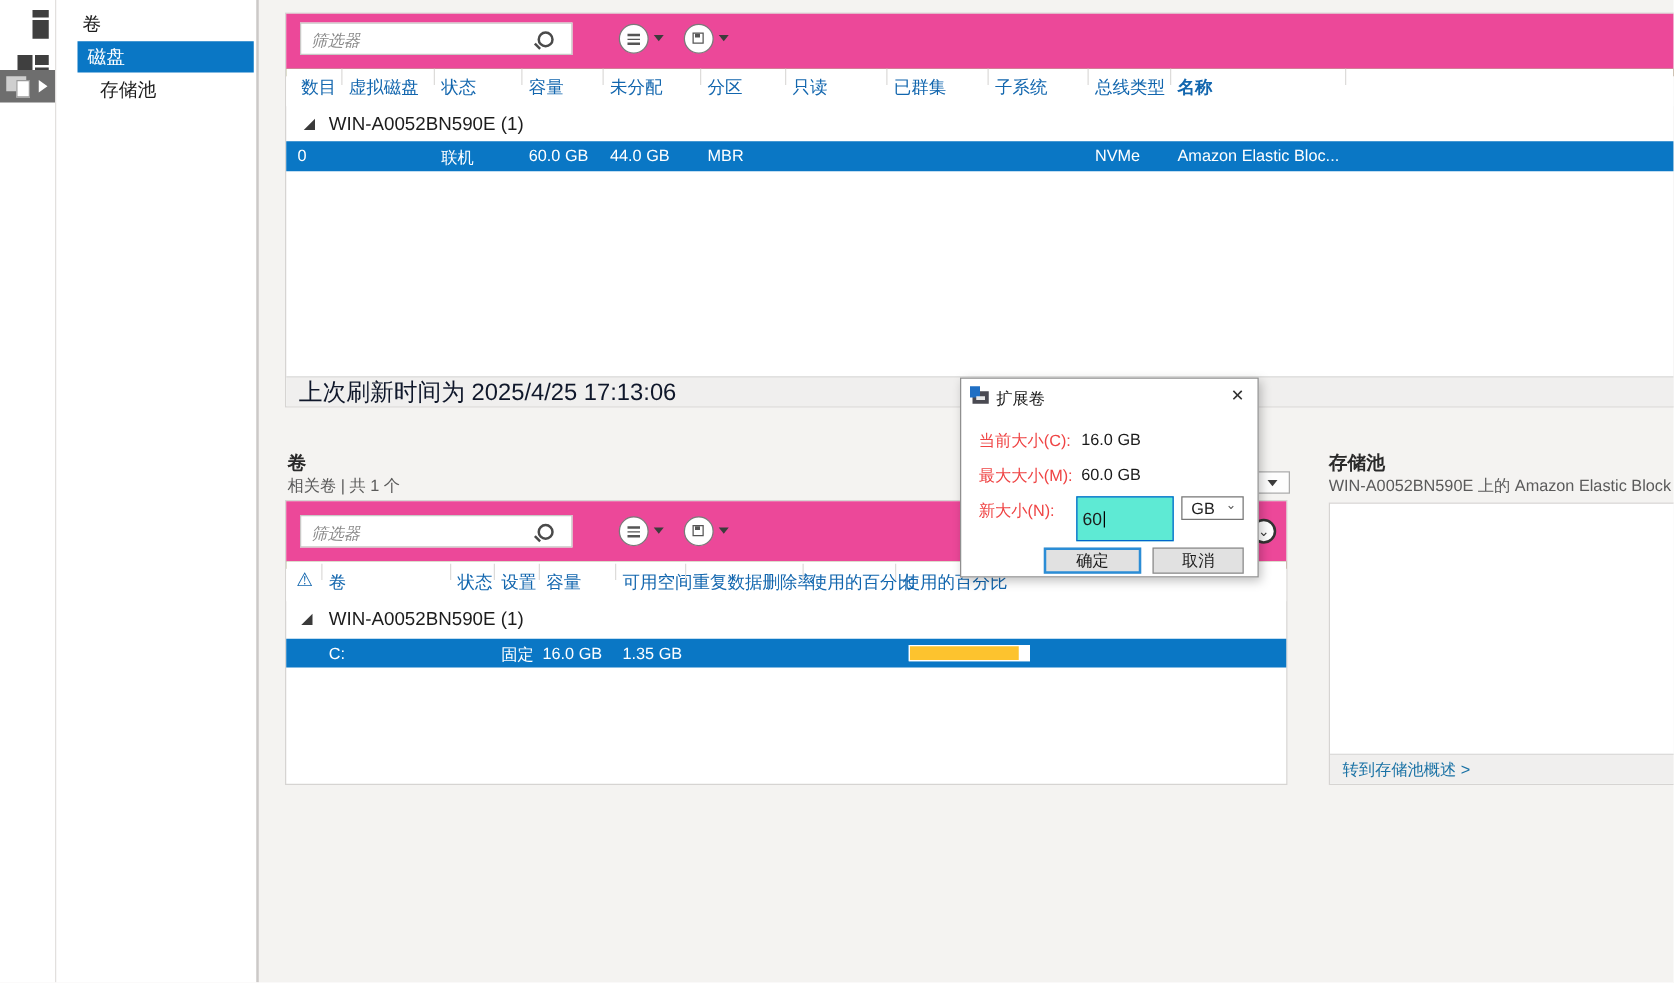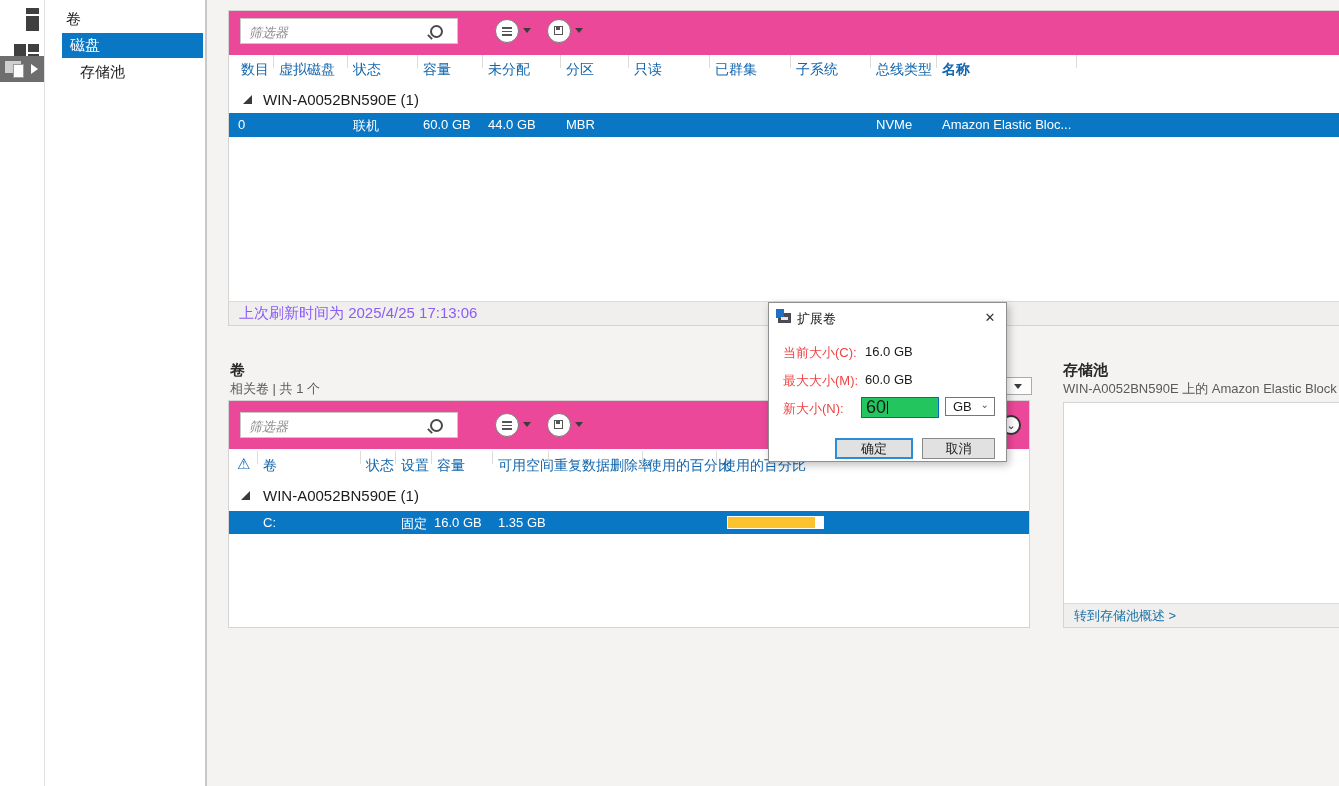--- a/index.html
+++ b/index.html
@@ -32,21 +32,21 @@
   .glyph-save{position:absolute;left:6px;top:6px;width:9px;height:9px;border:1.5px solid #555;box-sizing:border-box;}
   .glyph-save::after{content:"";position:absolute;left:1px;top:0;width:4px;height:3px;background:#555;}
   .drop-arrow{position:absolute;top:17px;width:0;height:0;border-left:4px solid transparent;border-right:4px solid transparent;border-top:5px solid #3c3c3c;}
   .hcell{position:absolute;top:0;font-size:14px;color:#1266ae;white-space:nowrap;cursor:default;}
   .tick{position:absolute;width:1px;height:13px;background:#dddcda;}
   .expander{position:absolute;width:0;height:0;border-left:9px solid transparent;border-bottom:9px solid #3a3a3a;}
   .grp-label{position:absolute;font-size:15px;color:#1c1c1c;white-space:nowrap;}
   .sel-row{position:absolute;left:0;right:0;background:#0a77c5;color:#fff;}
   .rcell{position:absolute;top:4px;font-size:13px;white-space:nowrap;}
   .statusbar{position:absolute;left:0;right:0;bottom:0;height:24px;background:#f0efee;border-top:1px solid #dcdbda;
-             font-size:15px;color:#8b5cf6;display:flex;align-items:center;padding-left:10px;box-sizing:border-box;}
+             font-size:19px;color:#0f172a;display:flex;align-items:center;padding-left:10px;box-sizing:border-box;}
   .tile-title{font-size:15px;font-weight:bold;color:#2a2a2a;}
   .tile-sub{font-size:13px;color:#5a5a5a;white-space:nowrap;}
   .footer-link{position:absolute;left:0;right:0;bottom:0;height:24px;background:#f0efee;border-top:1px solid #dcdbda;
                display:flex;align-items:center;padding-left:10px;box-sizing:border-box;}
   .footer-link span{font-size:13px;color:#1a72a5;cursor:pointer;}
   .usagebar{position:absolute;top:5px;width:97px;height:13px;background:#fff;border:1px solid #fff;box-sizing:border-box;}
   .usagefill{height:100%;background:#fdc32e;}
   .chev-circle{position:absolute;width:20px;height:20px;border:2px solid #333;border-radius:50%;background:#fff;
                display:flex;align-items:center;justify-content:center;font-size:11px;color:#333;box-sizing:border-box;}
   .warn-icon{font-size:15px;color:#1266ae;}
@@ -58,22 +58,22 @@
           box-shadow:2px 3px 8px rgba(0,0,0,0.25);z-index:10;}
   .dlg-title{position:absolute;left:28px;top:7px;font-size:13px;color:#1a1a1a;}
   .dlg-icon{position:absolute;left:7px;top:6px;width:16px;height:14px;}
   .dlg-icon .box{position:absolute;left:2px;top:4px;width:13px;height:10px;background:#4a4a52;}
   .dlg-icon .flag{position:absolute;left:0;top:0;width:8px;height:9px;background:#1f6fc4;}
   .dlg-icon .slot{position:absolute;left:5px;top:8px;width:7px;height:3px;background:#e8e8e8;}
   .dlg-close{position:absolute;right:6px;top:5px;width:20px;height:18px;display:flex;align-items:center;justify-content:center;
              font-size:13px;color:#333;cursor:pointer;}
   .dlg-label{position:absolute;left:14px;font-size:13px;color:#ef4444;}
   .dlg-value{position:absolute;left:96px;font-size:13px;color:#1a1a1a;}
-  .dlg-input{position:absolute;left:92px;top:94px;width:78px;height:21px;border:1px solid #0066cc;box-sizing:border-box;
-             font-size:18px;padding-left:4px;display:flex;align-items:center;background:#22c55e;}
+  .dlg-input{position:absolute;left:92px;top:94px;width:78px;height:36px;border:1px solid #0066cc;box-sizing:border-box;
+             font-size:14px;padding-left:4px;display:flex;align-items:center;background:#5eead4;}
   .caret{display:inline-block;width:1px;height:13px;background:#000;margin-left:1px;}
   .dlg-combo{position:absolute;left:176px;top:94px;width:50px;height:19px;border:1px solid #767676;box-sizing:border-box;
              background:#fff;font-size:13px;display:flex;align-items:center;padding-left:7px;}
   .combo-chev{position:absolute;right:5px;top:1px;font-size:10px;color:#555;}
   .dlg-btn{position:absolute;top:135px;height:21px;background:#e1e1e1;font-size:13px;display:flex;align-items:center;
            justify-content:center;box-sizing:border-box;cursor:pointer;}
   .btn-ok{left:66px;width:78px;border:2px solid #2b8dd6;}
   .btn-cancel{left:153px;width:73px;border:1px solid #8a8a8a;}
 </style>
 </head>

